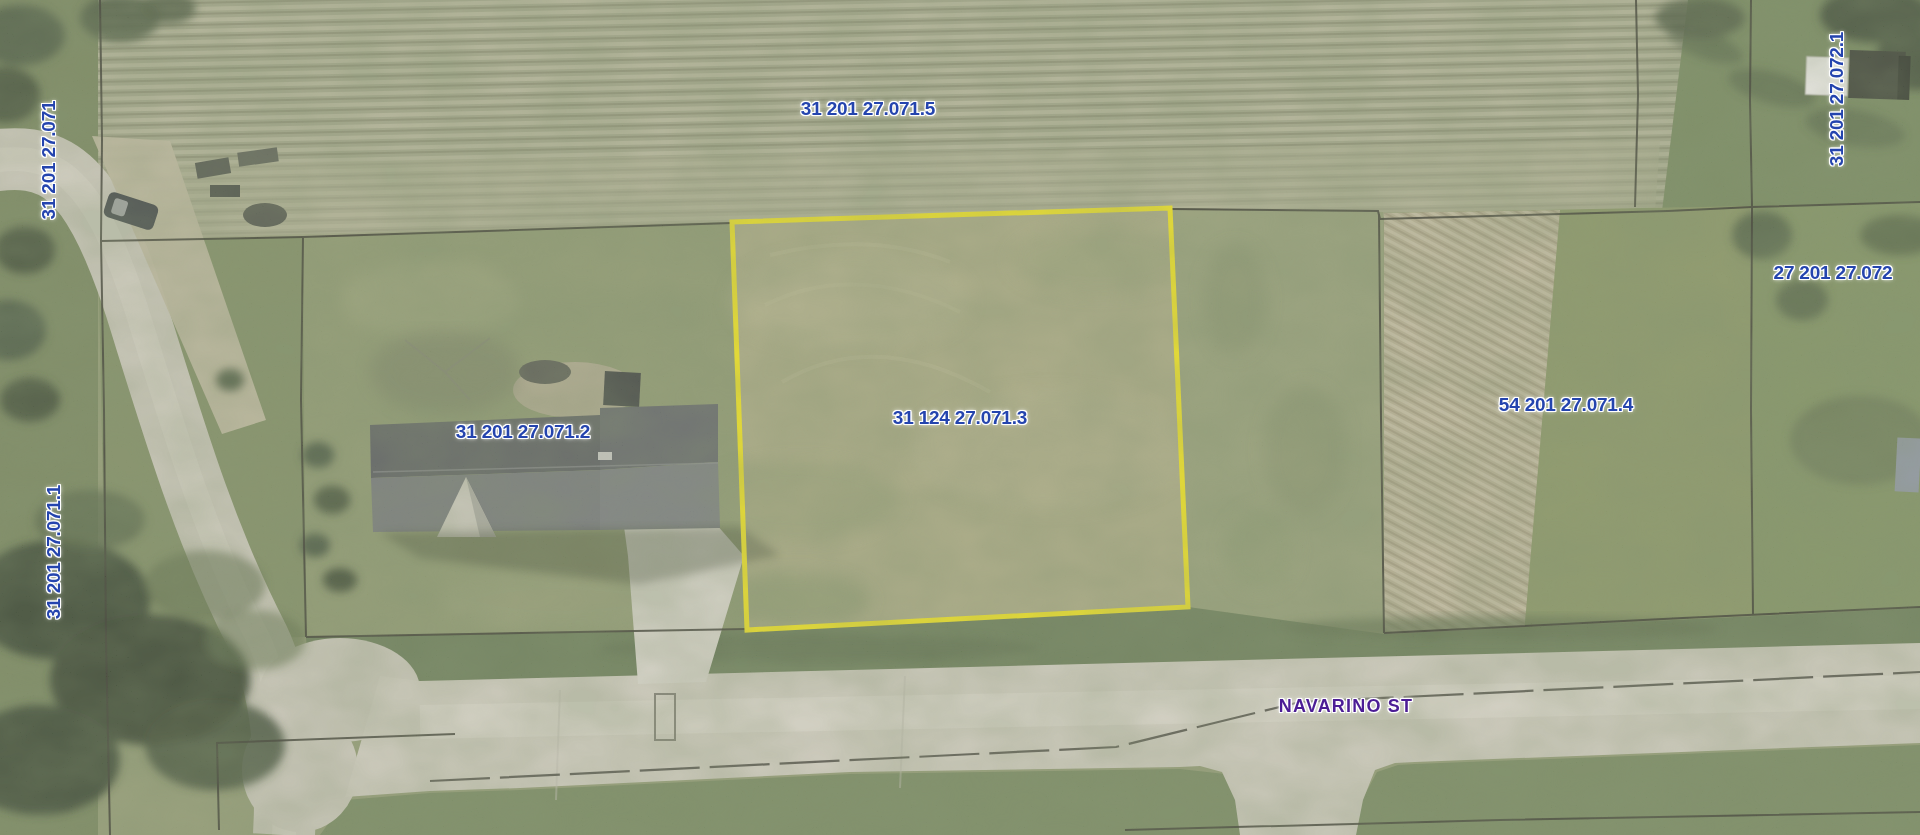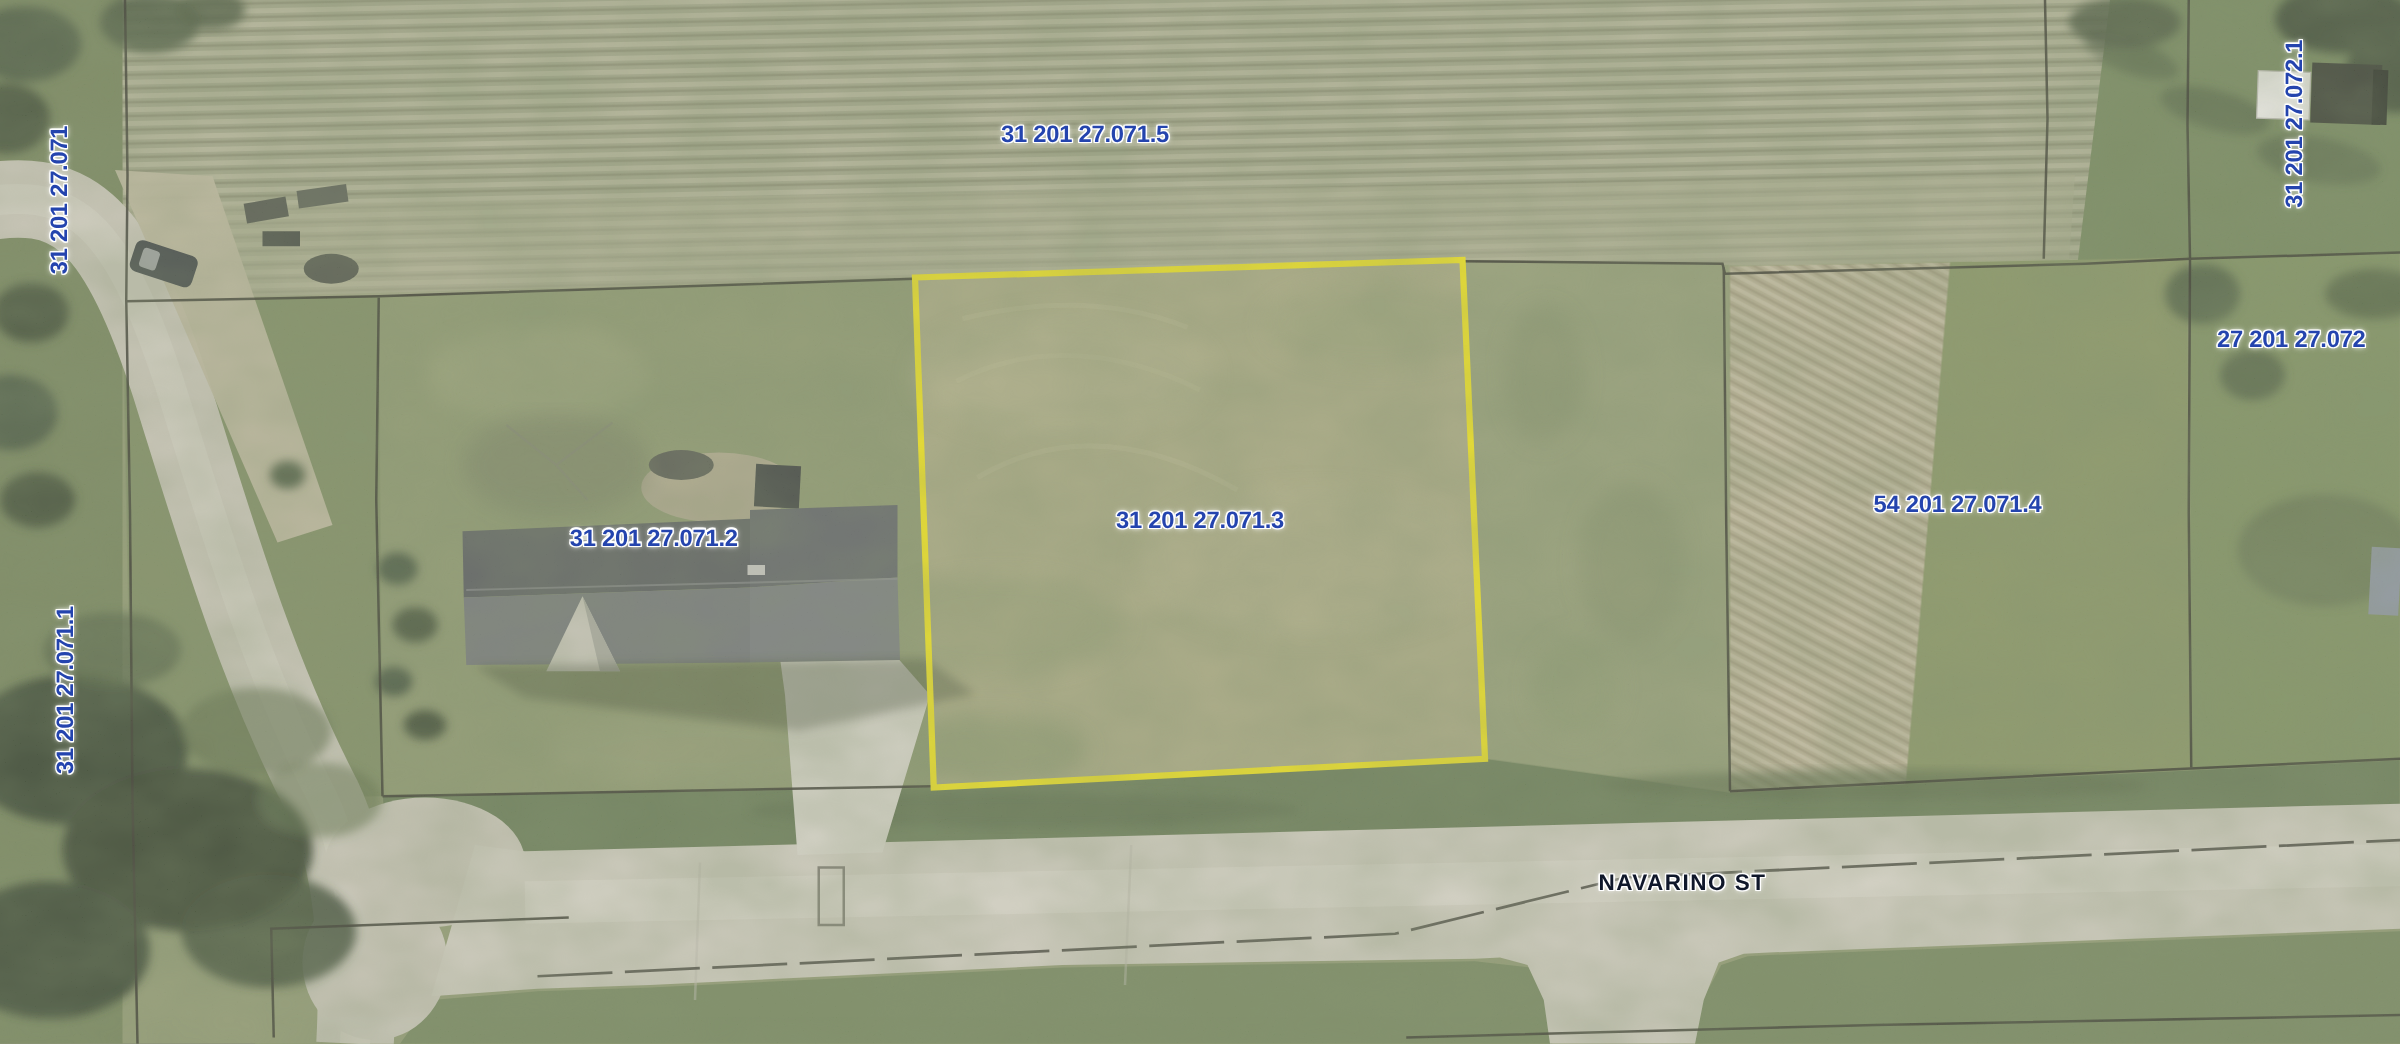--- a/index.html
+++ b/index.html
@@ -7,21 +7,21 @@
          font-family:"Liberation Sans",sans-serif;background:#8e986f;}
   .stage svg{position:absolute;left:0;top:0;display:block;}
   .plabel{position:absolute;transform:translate(-50%,-50%);
     font:700 19px/1 "Liberation Sans",sans-serif;color:#2444ae;
     letter-spacing:-0.2px;white-space:nowrap;
     text-shadow:1px 0 0 #fff,-1px 0 0 #fff,0 1px 0 #fff,0 -1px 0 #fff,
       1px 1px 0 #fff,-1px -1px 0 #fff,1px -1px 0 #fff,-1px 1px 0 #fff,
       0 0 3px #fff,0 0 5px rgba(255,255,255,.95);}
   .plabel.vert{transform:translate(-50%,-50%) rotate(-90deg);}
   .street-label{position:absolute;transform:translate(-50%,-50%);
-    font:700 18px/1 "Liberation Sans",sans-serif;color:#0f172a;
+    font:700 18px/1 "Liberation Sans",sans-serif;color:#4c1d95;
     letter-spacing:1.2px;white-space:nowrap;
     text-shadow:1px 0 0 #fff,-1px 0 0 #fff,0 1px 0 #fff,0 -1px 0 #fff,
       1px 1px 0 #fff,-1px -1px 0 #fff,1px -1px 0 #fff,-1px 1px 0 #fff,
       0 0 3px #fff,0 0 5px rgba(255,255,255,.95);}
 </style>
 </head>
 <body>
 
 <div class="stage">
 <svg width="1920" height="835" viewBox="0 0 1920 835">
@@ -223,18 +223,18 @@
 
   <rect x="0" y="0" width="1920" height="835" filter="url(#grain)" opacity="0.22"></rect>
   <rect x="0" y="0" width="1920" height="835" filter="url(#mottle)" opacity="0.28"></rect>
 </svg>
 
   <div class="plabel" style="left:868px;top:108px">31 201 27.071.5</div>
   <div class="plabel vert" style="left:1836px;top:99px">31 201 27.072.1</div>
   <div class="plabel vert" style="left:48px;top:160px">31 201 27.071</div>
   <div class="plabel" style="left:1833px;top:272px">27 201 27.072</div>
   <div class="plabel" style="left:1566px;top:404px">54 201 27.071.4</div>
-  <div class="plabel" style="left:960px;top:417px">31 201 27.071.3</div>
+  <div class="plabel" style="left:960px;top:417px">31 124 27.071.3</div>
   <div class="plabel" style="left:523px;top:431px">31 201 27.071.2</div>
   <div class="plabel vert" style="left:53px;top:552px">31 201 27.071.1</div>
 
   <div class="street-label" style="left:1346px;top:706px">NAVARINO ST</div>
 </div>
 
 </body></html>

